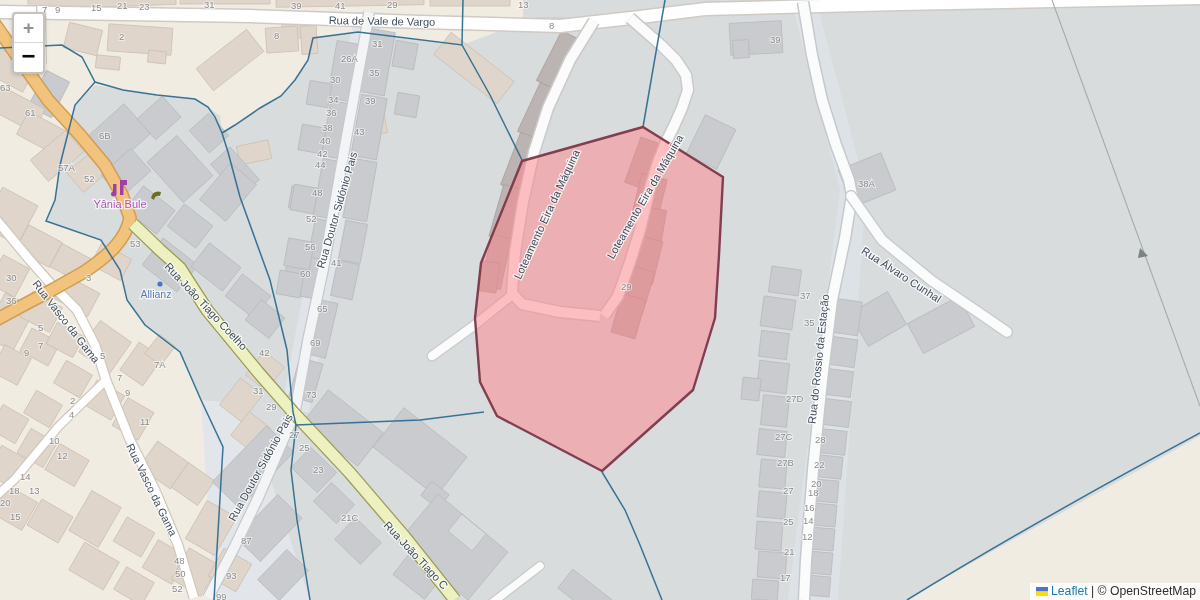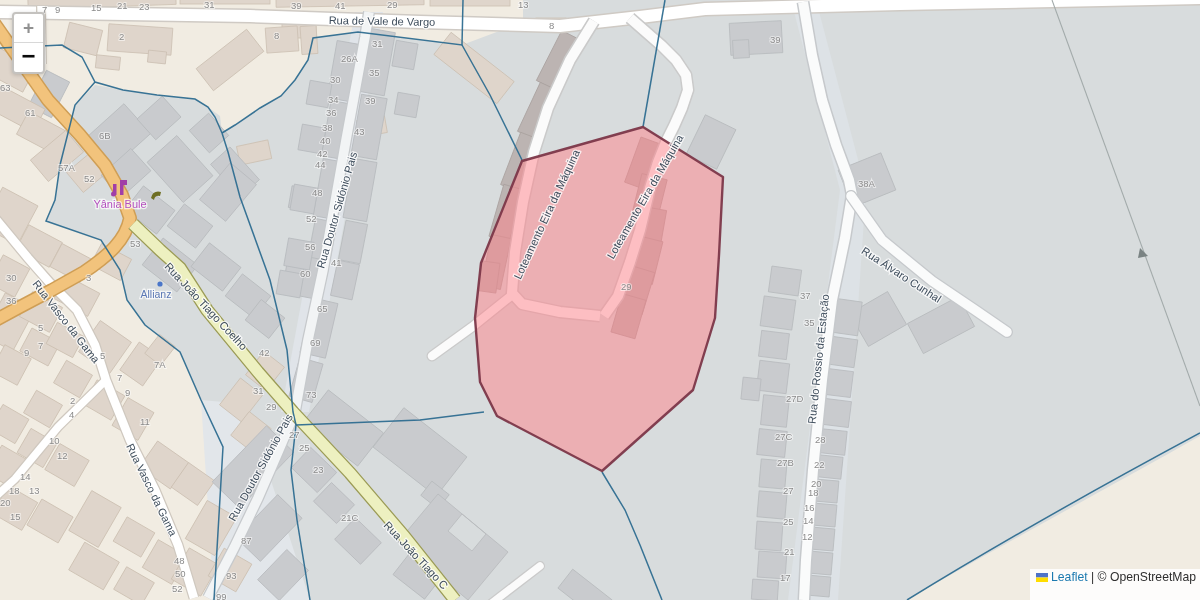--- a/index.html
+++ b/index.html
@@ -6,21 +6,21 @@
 #map{position:relative;width:1200px;height:600px;overflow:hidden;font-family:"Liberation Sans",sans-serif;background:#f1ece2;}
 text{font-family:"Liberation Sans",sans-serif;}
 .rl{fill:#3e4d5c;paint-order:stroke;stroke:#ffffff;stroke-width:2.6px;stroke-opacity:.75;font-size:11px;}
 .hn{fill:#8b8b8b;paint-order:stroke;stroke:#ffffff;stroke-width:2px;stroke-opacity:.55;font-size:9.5px;}
 .bA{fill:#dfd5cb;stroke:#ccc0b2;stroke-width:.8;}
 .bB{fill:#c9cbce;stroke:#b7babd;stroke-width:.8;}
 .bC{fill:#bcb4b2;stroke:#aaa29f;stroke-width:.8;}
 .zc{position:absolute;left:12px;top:12px;width:29px;height:58px;background:#fff;border-radius:4px;border:2px solid #c4c2bf;box-shadow:0 1px 4px rgba(0,0,0,.18);z-index:10;}
 .zc .zi{height:28px;line-height:28px;text-align:center;font-size:19px;font-weight:bold;color:#919191;border-bottom:1px solid #d8d8d8;}
 .zc .zo{height:28px;line-height:25px;text-align:center;font-size:24px;font-weight:bold;color:#0a0a0a;}
-.attr{position:absolute;right:0;bottom:0;background:rgba(255,255,255,.85);font-size:12.2px;color:#2f2f2f;padding:1px 4px 16px 6px;z-index:10;}
+.attr{position:absolute;right:0;bottom:0;background:rgba(255,255,255,.85);font-size:12.2px;color:#2f2f2f;padding:1px 4px 2px 6px;z-index:10;}
 .attr a{color:#1c7ab0;text-decoration:none;}
 </style>
 </head>
 <body>
 <div id="map">
 <svg width="1200" height="600" viewBox="0 0 1200 600" xmlns="http://www.w3.org/2000/svg">
 
 <rect x="0" y="0" width="1200" height="600" fill="#f1ece2"></rect>
 
 <path d="M523,0 L1200,0 L1200,436 C1140,470 1000,546 907,600 L214,600 L223,447 L201,400 L180,352 L145,325 L127,300 L120,270 L101,240 L46,221 L55,200 L60,165 L75,105 L95,85 L123,90 L157,95 L195,99 L208,107 L220,116 L222,133 L235,125 L260,108 L281,96 L295,80 L308,60 L313,38 L358,32 L462,45 L523,22 Z" fill="#d8dcdd"></path>

